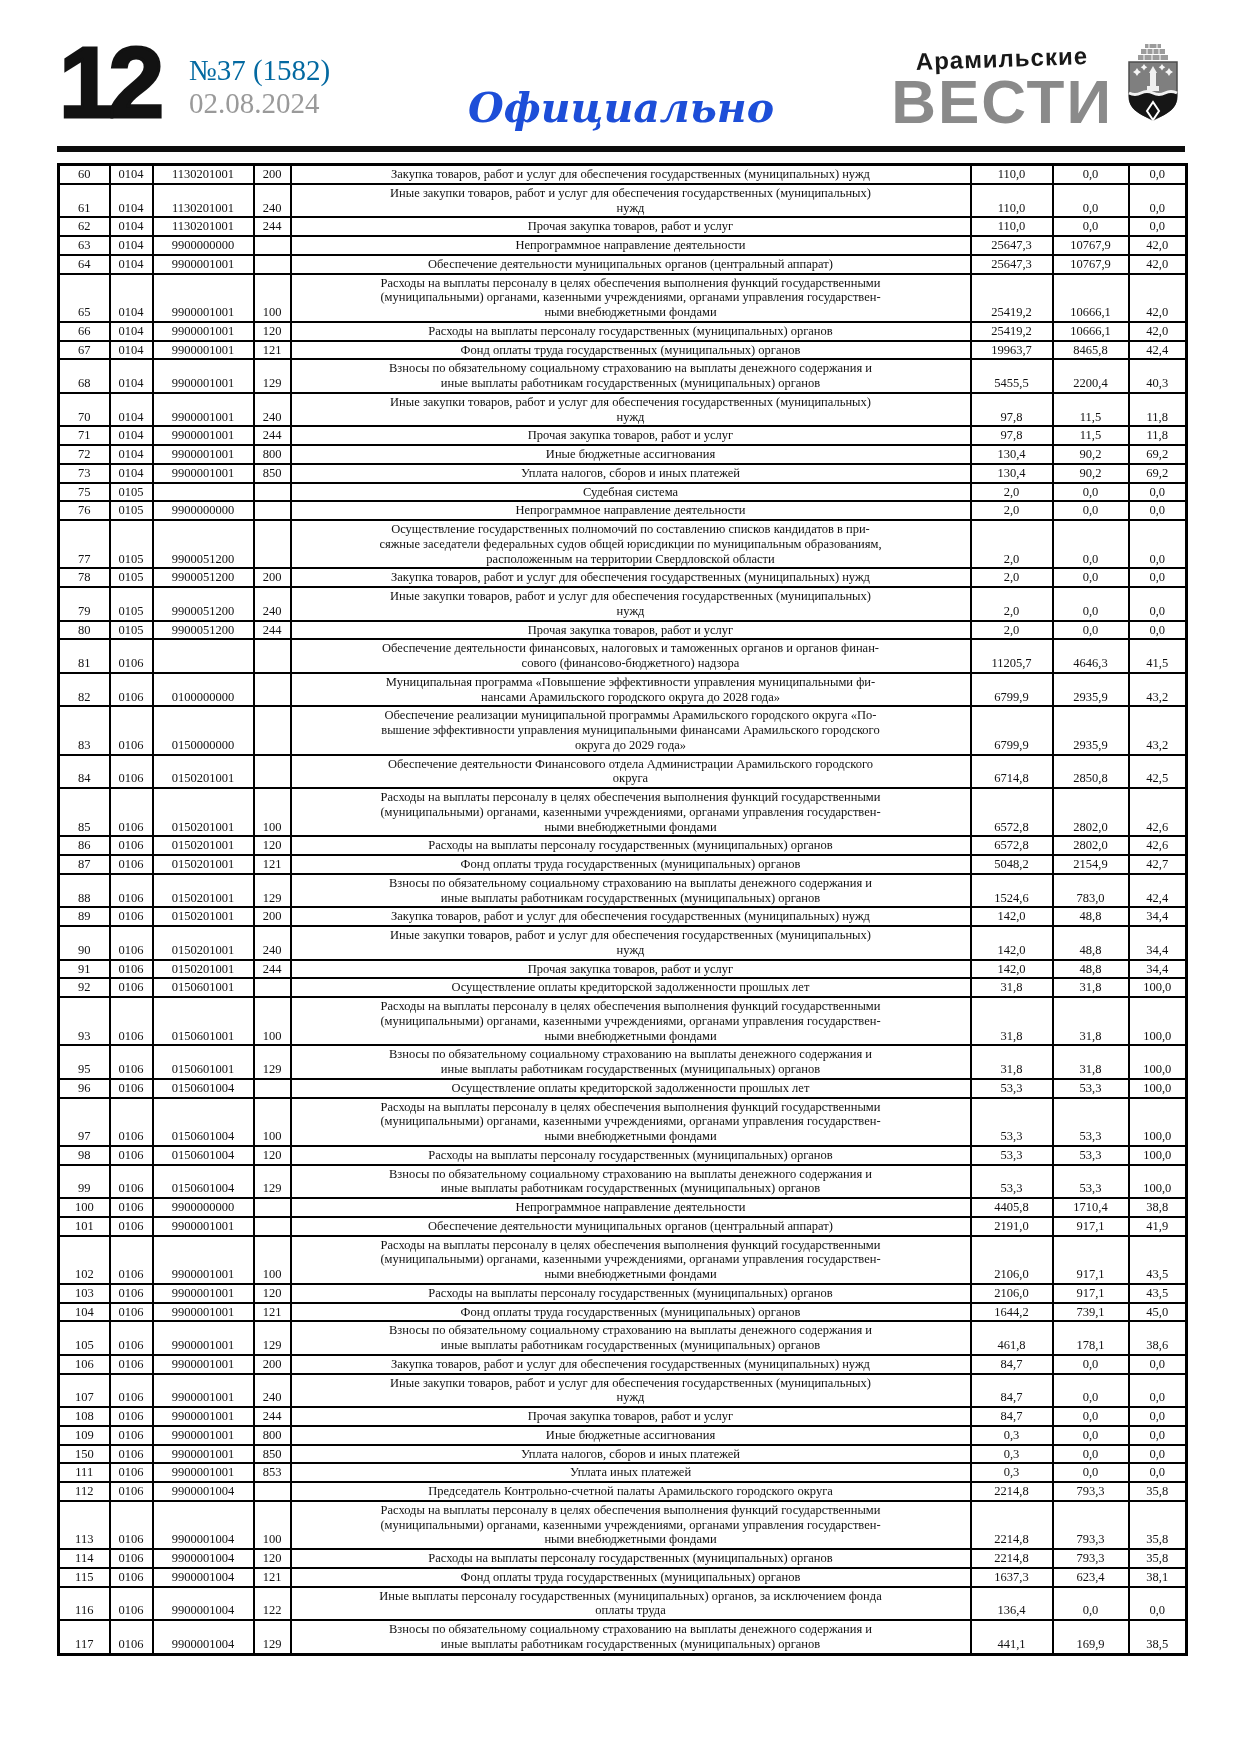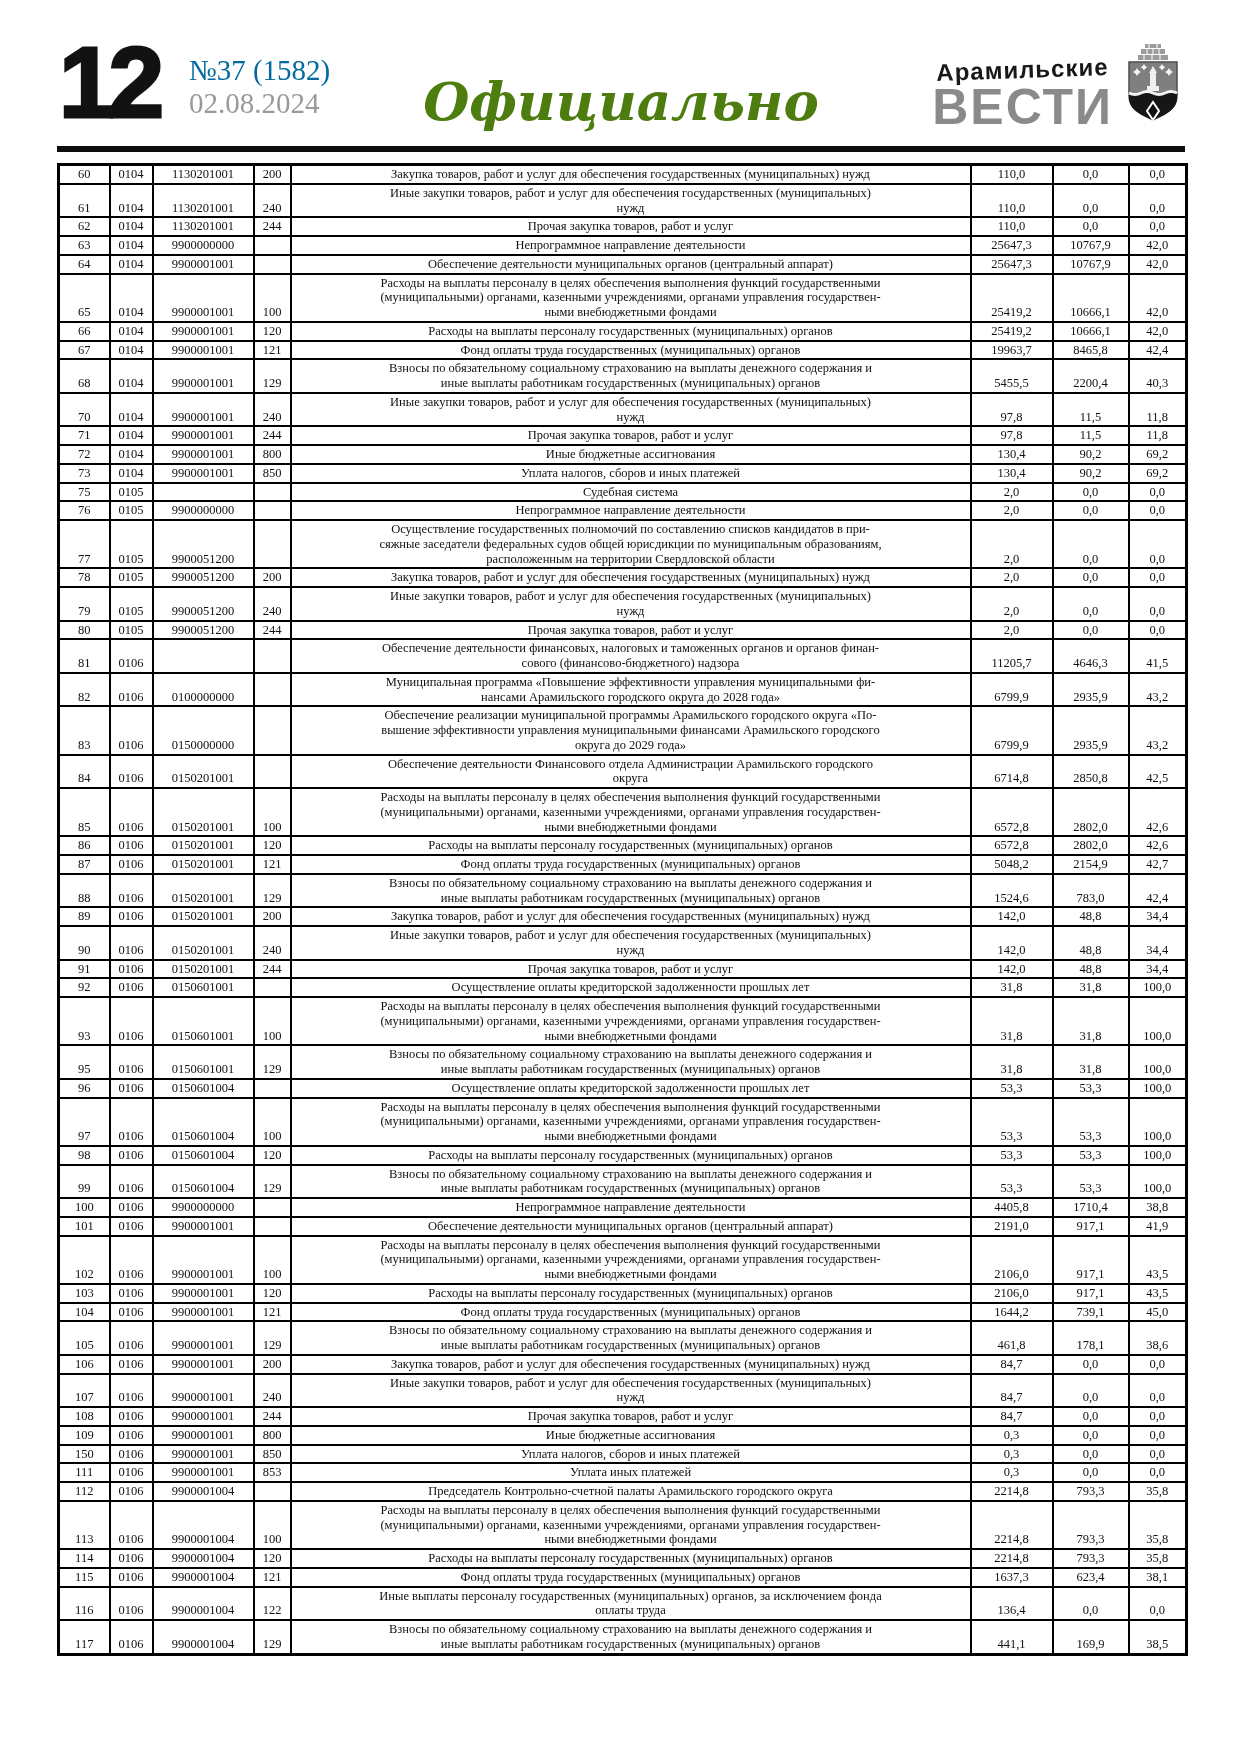--- a/index.html
+++ b/index.html
@@ -17,26 +17,26 @@
     font-family:"Liberation Sans",sans-serif;font-weight:bold;
     font-size:100px;line-height:1;letter-spacing:-6px;color:#121212;
     -webkit-text-stroke:3px #121212;
   }
   .issue-block{position:absolute;left:132px;top:14px;line-height:1.15;}
   .issue-no{font-size:29px;color:#0369a1;}
   .issue-date{font-size:29px;color:#9a9a9a;}
   .section-title{
     position:absolute;left:50%;transform:translateX(-50%);bottom:6px;
     font-family:"DejaVu Serif",serif;font-style:italic;font-weight:bold;
-    font-size:53px;color:#4d7c0f;white-space:nowrap;
+    font-size:41px;color:#1d4ed8;white-space:nowrap;
   }
   .brand{position:absolute;right:0;top:2px;display:flex;align-items:flex-end;}
   .brand-text{text-align:center;margin-right:8px;font-family:"Liberation Sans",sans-serif;}
   .brand-top{font-weight:bold;font-size:24px;letter-spacing:1px;color:#181818;transform:rotate(-2deg);}
-  .brand-bottom{font-weight:bold;font-size:50px;line-height:.92;letter-spacing:2px;color:#8a8a8a;}
+  .brand-bottom{font-weight:bold;font-size:62px;line-height:.92;letter-spacing:2px;color:#8a8a8a;}
   .coa{width:64px;height:88px;display:block;}
   .rule{
     position:absolute;left:57px;top:146px;width:1128px;height:6px;background:#0d0d0d;
   }
   
   table.budget{
     position:absolute;left:57px;top:163px;width:1128px;
     border-collapse:collapse;table-layout:fixed;
     border:3px solid #000;
   }

